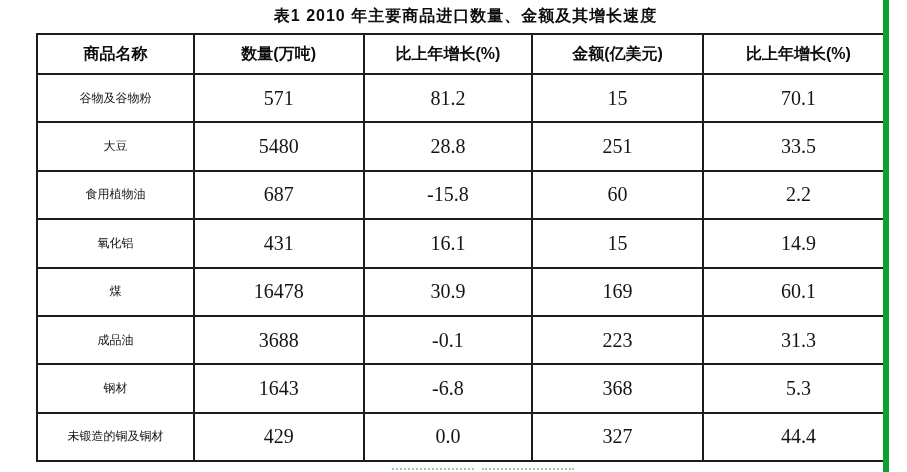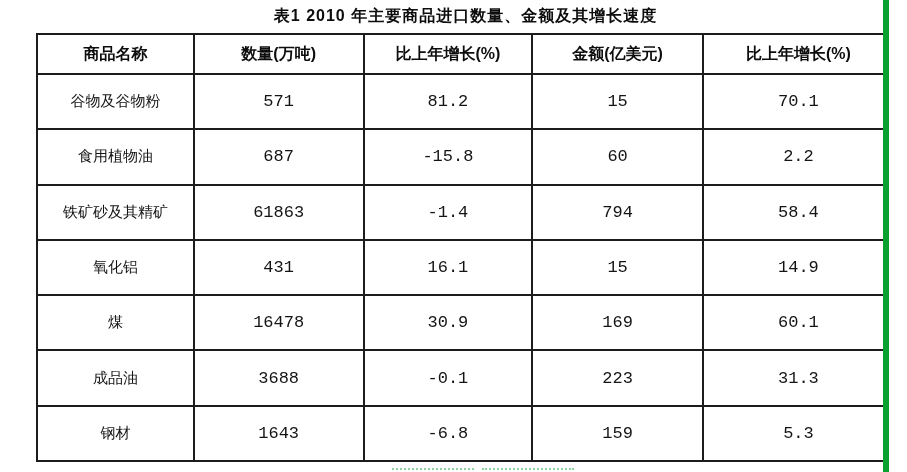--- a/index.html
+++ b/index.html
@@ -45,28 +45,27 @@
   table.data-table th {
     height: 38px;
     font-size: 16px;
     font-weight: bold;
     font-family: "Liberation Sans", "DejaVu Sans", sans-serif;
     color: #0d0d0d;
     margin-top: 40px;
   }
   table.data-table td {
     height: 30px;
-    font-size: 17px;
+    font-size: 20px;
     font-weight: normal;
     color: #141414;
-    font-family: Liberation Mono, monospace;
   }
   table.data-table td.name-cell {
     font-family: "Liberation Sans", "DejaVu Sans", sans-serif;
-    font-size: 15px;
+    font-size: 12px;
     margin-top: 28px;
   }
   .green-bar {
     position: absolute;
     top: 0;
     right: 0;
     width: 6px;
     height: 472px;
   }
   .green-dash {
@@ -103,32 +102,32 @@
     </thead>
     <tbody id="table-body">
         <tr>
           <td class="name-cell">谷物及谷物粉</td>
           <td>571</td>
           <td>81.2</td>
           <td>15</td>
           <td>70.1</td>
         </tr>
         <tr>
+          <td class="name-cell">大豆</td>
+          <td>5480</td>
+          <td>28.8</td>
+          <td>251</td>
+          <td>33.5</td>
+        </tr>
+        <tr>
           <td class="name-cell">食用植物油</td>
           <td>687</td>
           <td>-15.8</td>
           <td>60</td>
           <td>2.2</td>
-        </tr>
-        <tr>
-          <td class="name-cell">铁矿砂及其精矿</td>
-          <td>61863</td>
-          <td>-1.4</td>
-          <td>794</td>
-          <td>58.4</td>
         </tr>
         <tr>
           <td class="name-cell">氧化铝</td>
           <td>431</td>
           <td>16.1</td>
           <td>15</td>
           <td>14.9</td>
         </tr>
         <tr>
           <td class="name-cell">煤</td>
@@ -141,22 +140,29 @@
           <td class="name-cell">成品油</td>
           <td>3688</td>
           <td>-0.1</td>
           <td>223</td>
           <td>31.3</td>
         </tr>
         <tr>
           <td class="name-cell">钢材</td>
           <td>1643</td>
           <td>-6.8</td>
-          <td>159</td>
+          <td>368</td>
           <td>5.3</td>
+        </tr>
+        <tr>
+          <td class="name-cell">未锻造的铜及铜材</td>
+          <td>429</td>
+          <td>0.0</td>
+          <td>327</td>
+          <td>44.4</td>
         </tr>
       </tbody>
   </table>
 
   <div class="green-bar" style="background-color: rgb(10, 160, 50); border-color: rgb(10, 160, 50);"></div>
   <div class="green-dash dash1" style="background-color: transparent; border-color: rgb(10, 160, 50);"></div>
   <div class="green-dash dash2" style="background-color: transparent; border-color: rgb(10, 160, 50);"></div>
 </div>
 
 </body></html>

